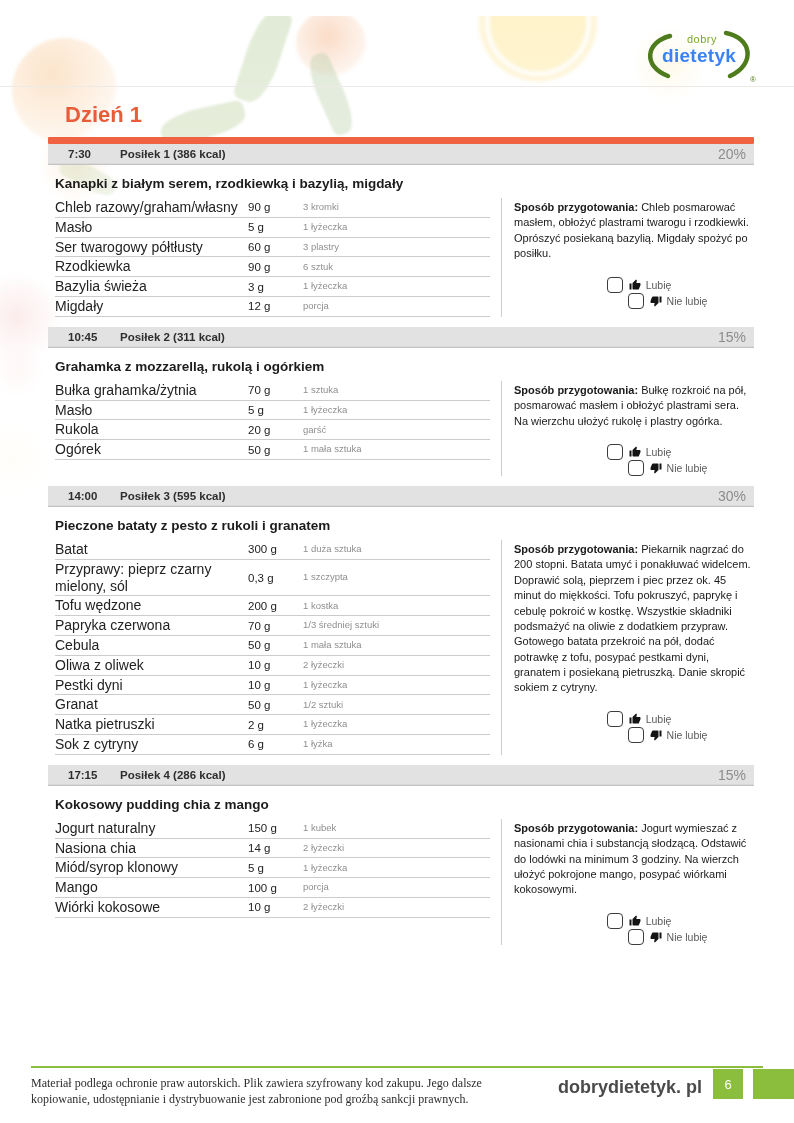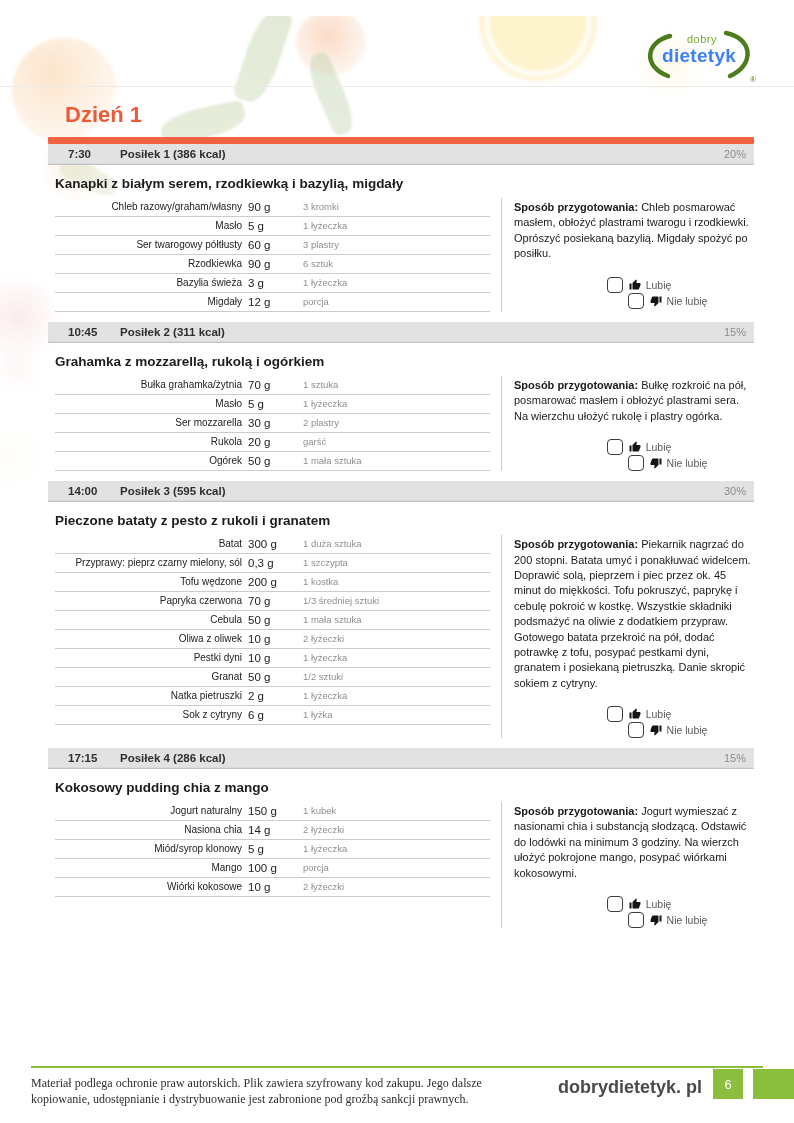--- a/index.html
+++ b/index.html
@@ -37,28 +37,28 @@
   
   .content { position:relative; padding:0 40px 0 48px; }
   h1.day-title { margin:15px 0 9px 17px; font-size:22px; font-weight:700; color:#ea5b3a; }
   .orange-bar { height:7px; background:#ef6342; border-radius:1px; }
 
   .meal + .meal { margin-top:10px; }
   .meal-header { display:flex; align-items:center; height:21px; background:#e2e2e2;
                  border-bottom:1px solid #c3c3c3; box-shadow:inset 0 -1px 0 rgba(0,0,0,.04); }
   .meal-time  { margin-left:20px; width:52px; font-size:11.5px; font-weight:700; color:#2e2e2e; }
   .meal-label { font-size:11.5px; font-weight:700; color:#2e2e2e; }
-  .meal-percent { margin-left:auto; margin-right:8px; font-size:11px; color:#8c8c8c; }
+  .meal-percent { margin-left:auto; margin-right:8px; font-size:14px; color:#8c8c8c; }
 
   .meal-title { margin:11px 0 7px 7px; font-size:13.5px; font-weight:700; color:#1c1c1c; }
 
   .meal-body { display:flex; align-items:stretch; }
   .ingredients { flex:0 0 442px; padding-left:7px; }
   .ing-row { display:flex; align-items:center; border-bottom:1px solid #ccc; min-height:19px; padding:1px 0; }
-  .ing-name   { width:193px; padding-right:6px; font-size:10px; color:#222; line-height:1.2;text-align:right; }
+  .ing-name   { width:193px; padding-right:6px; font-size:14px; color:#222; line-height:1.2; }
   .ing-amount { width:55px;  font-size:11.5px; color:#222; }
   .ing-portion{ width:100px; font-size:9.5px; color:#8f8f8f; line-height:1.3; }
 
   .vdivider { width:1px; background:#ccc; margin-left:11px; }
   .instructions { flex:1; padding-left:12px; padding-top:2px; }
   .prep { font-size:11px; color:#1a1a1a; line-height:1.4; }
   .prep-label { font-weight:700; }
 
   .likes { display:flex; align-items:center; margin-top:15px; margin-left:10px;flex-direction:column; }
   .like-group { display:flex; align-items:center; cursor:pointer; }
@@ -194,25 +194,20 @@
     <span class="ing-amount">70 g</span>
     <span class="ing-portion">1 sztuka</span>
   </div>
 
   <div class="ing-row">
     <span class="ing-name">Masło</span>
     <span class="ing-amount">5 g</span>
     <span class="ing-portion">1 łyżeczka</span>
   </div>
 
-  <div class="ing-row">
-    <span class="ing-name">Ser mozzarella</span>
-    <span class="ing-amount">30 g</span>
-    <span class="ing-portion">2 plastry</span>
-  </div>
 
   <div class="ing-row">
     <span class="ing-name">Rukola</span>
     <span class="ing-amount">20 g</span>
     <span class="ing-portion">garść</span>
   </div>
 
   <div class="ing-row">
     <span class="ing-name">Ogórek</span>
     <span class="ing-amount">50 g</span>

